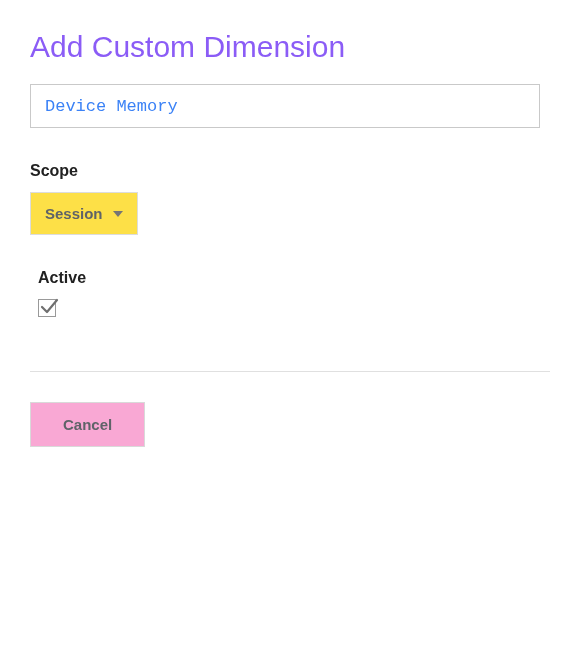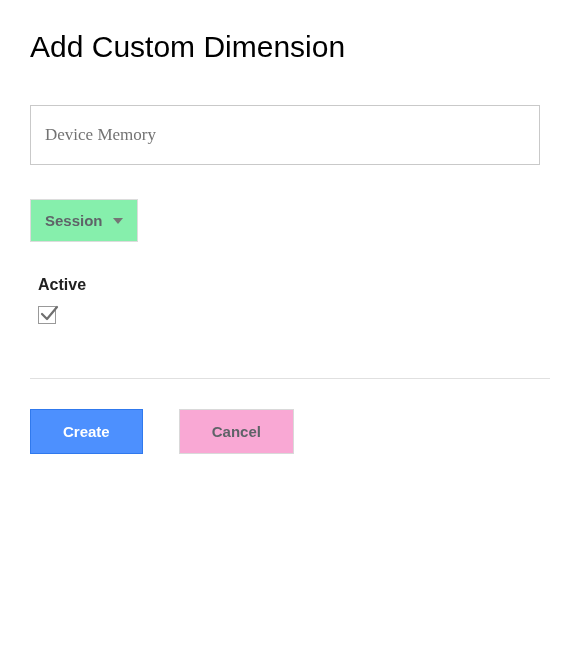--- a/index.html
+++ b/index.html
@@ -10,52 +10,52 @@
     body {
       font-family: Arial, Helvetica, sans-serif;
       background: #fff;
       padding: 30px;
       width: 580px;
       color: #212121;
     }
     .page-title {
       font-size: 30px;
       font-weight: 400;
-      color: #000000;
-      margin-bottom: 41px;
+      color: #8b5cf6;
+      margin-bottom: 20px;
     }
     .field-label {
       font-size: 16px;
       font-weight: 700;
       color: #212121;
       margin-bottom: 12px;
       display: block;
     }
     .text-input {
       width: 100%;
       max-width: 510px;
-      height: 60px;
+      height: 44px;
       border: 1px solid #c9c9c9;
       padding: 0 14px;
       font-size: 17px;
-      color: #737373;
-      font-family: Liberation Serif, serif;
+      color: #3b82f6;
+      font-family: Liberation Mono, monospace;
       outline: none;
     }
     .field-group {
       margin-bottom: 34px;
     }
     .field-group.active-group {
       margin-bottom: 50px;
       margin-left: 8px;
     }
     .dropdown {
       display: inline-flex;
       align-items: center;
-      background: #86efac;
+      background: #fde047;
       border: 1px solid #dcdcdc;
       padding: 12px 14px;
       font-size: 15px;
       font-weight: 700;
       color: #5f6368;
       cursor: pointer;
       gap: 10px;
     }
     .dropdown-caret {
       width: 0;
@@ -115,35 +115,35 @@
 </head>
 <body>
 
 <h1 class="page-title">Add Custom Dimension</h1>
 
 <div class="field-group">
   <input type="text" class="text-input" value="Device Memory" style="">
 </div>
 
 <div class="field-group">
+  <label class="field-label">Scope</label>
   <div class="dropdown">
     <span>Session</span>
     <span class="dropdown-caret"></span>
   </div>
 </div>
 
 <div class="field-group active-group">
   <label class="field-label">Active</label>
   <span class="checkbox-wrap">
     <span class="checkbox-box">
       <svg viewBox="0 0 20 20">
         <path d="M3 10 L8 15 L18 3" stroke="#6f6f6f" stroke-width="2.2" fill="none" stroke-linecap="round" stroke-linejoin="round"></path>
       </svg>
     </span>
   </span>
 </div>
 
 <hr class="divider">
 
 <div class="button-row">
-  <button class="btn btn-primary">Create</button>
   <button class="btn btn-secondary">Cancel</button>
 </div>
 
 </body></html>

